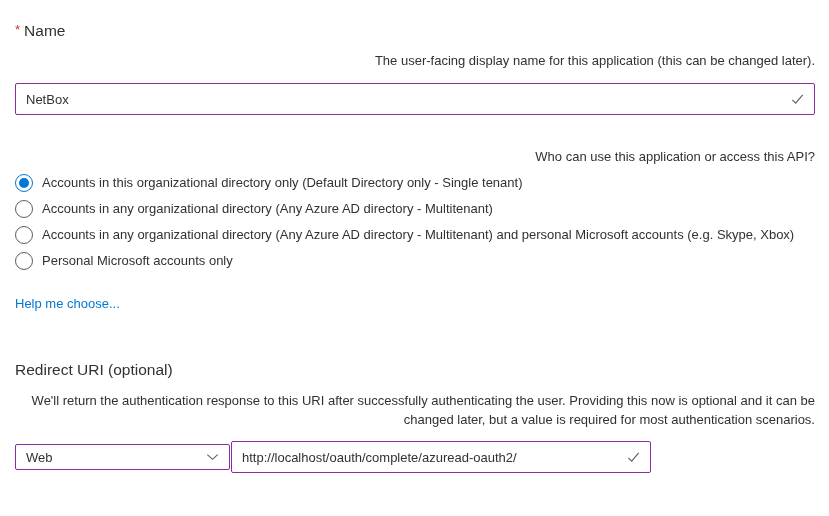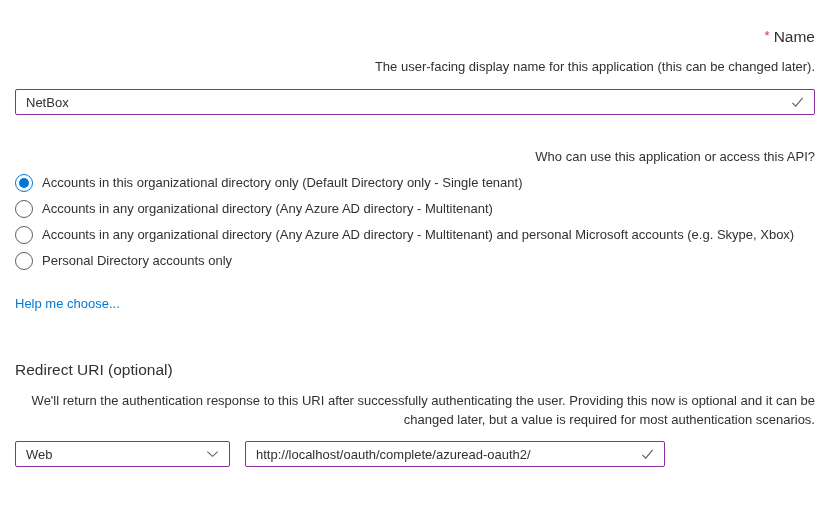--- a/index.html
+++ b/index.html
@@ -10,32 +10,32 @@
     color: #323130;
     padding: 0 14px 0 15px;
     overflow: hidden;
   }
   .section-heading {
     font-size: 15.5px;
     font-weight: 400;
     color: #323130;
     line-height: 20px;
   }
-  #name-heading { margin-top: 26px; text-align: right; }
+  #name-heading { margin-top: 20px; }
   .req-marker { color: #d13438; font-size: 13px; margin-right: 4px; vertical-align: 2px; }
   .desc-text {
     font-size: 13px;
     color: #323130;
     line-height: 16px;
     margin-top: 12px;
     text-align: right;
   }
   .textfield {
     position: relative;
-    height: 26px;
+    height: 32px;
     border: 1px solid #8a2da5;
     border-radius: 2px;
     background: #fff;
     display: flex;
     align-items: flex-end;
   }
   .textfield input {
     flex: 1;
     height: 100%;
     border: none;
@@ -88,21 +88,21 @@
     color: #0078d4;
     text-decoration: none;
     cursor: pointer;
   }
   #redirect-heading { margin-top: 48px; }
   #redirect-desc { margin-top: 11px; max-width: 801px; line-height: 19px; }
   .uri-row {
     margin-top: 12px;
     display: flex;
     align-items: center;
-    gap: 15px;
+    gap: 1px;
   }
   .dropdown {
     position: relative;
     width: 215px;
     height: 26px;
     border: 1px solid #8a2da5;
     border-radius: 2px;
     background: #fff;
     display: flex;
     align-items: center;
@@ -150,21 +150,21 @@
       <label class="radio-row">
         <span class="radio">
             <span class="dot"></span>
           </span>
         <span class="radio-label">Accounts in any organizational directory (Any Azure AD directory - Multitenant) and personal Microsoft accounts (e.g. Skype, Xbox)</span>
       </label>
       <label class="radio-row">
         <span class="radio">
             <span class="dot"></span>
           </span>
-        <span class="radio-label">Personal Directory accounts only</span>
+        <span class="radio-label">Personal Microsoft accounts only</span>
       </label>
     </div>
 
     <a class="link">Help me choose...</a>
   </div>
 
   <div>
     <h2 class="section-heading" id="redirect-heading">Redirect URI (optional)</h2>
     <p class="desc-text" id="redirect-desc">We'll return the authentication response to this URI after successfully authenticating the user. Providing this now is optional and it can be changed later, but a value is required for most authentication scenarios.</p>
 

